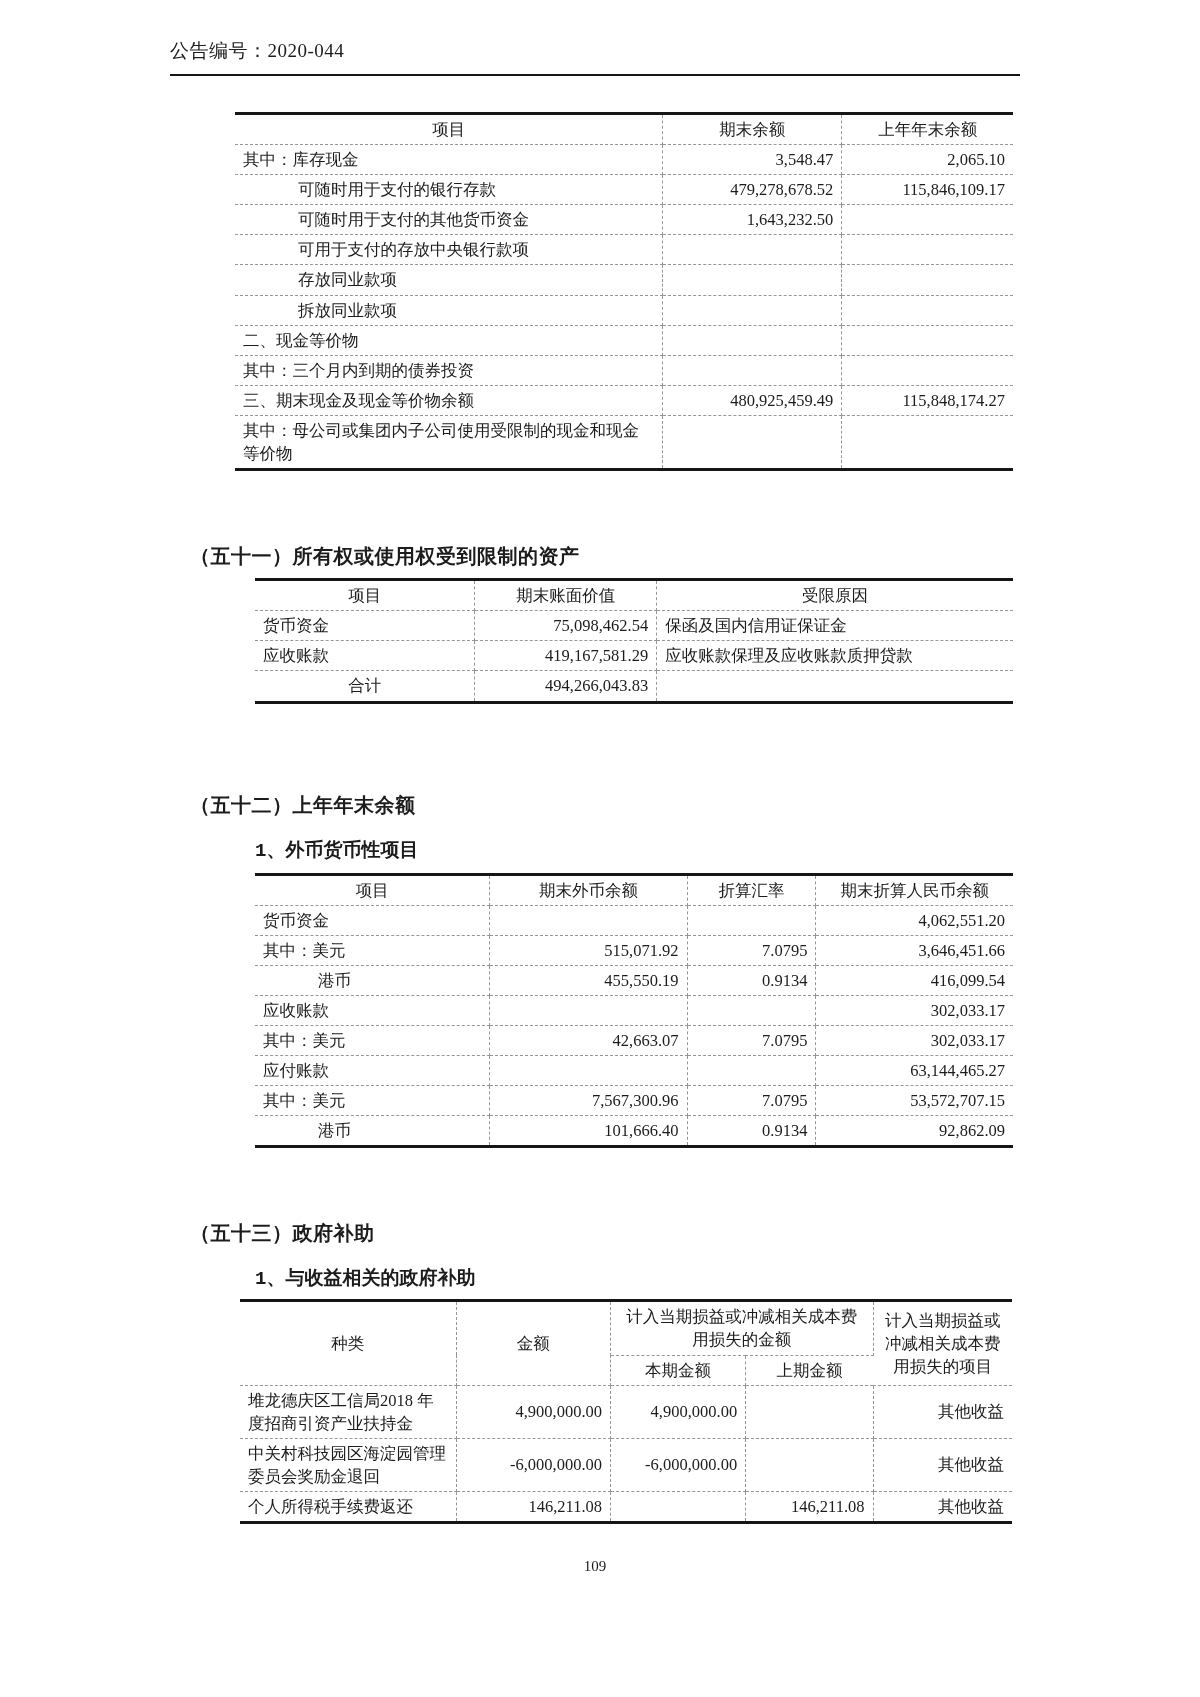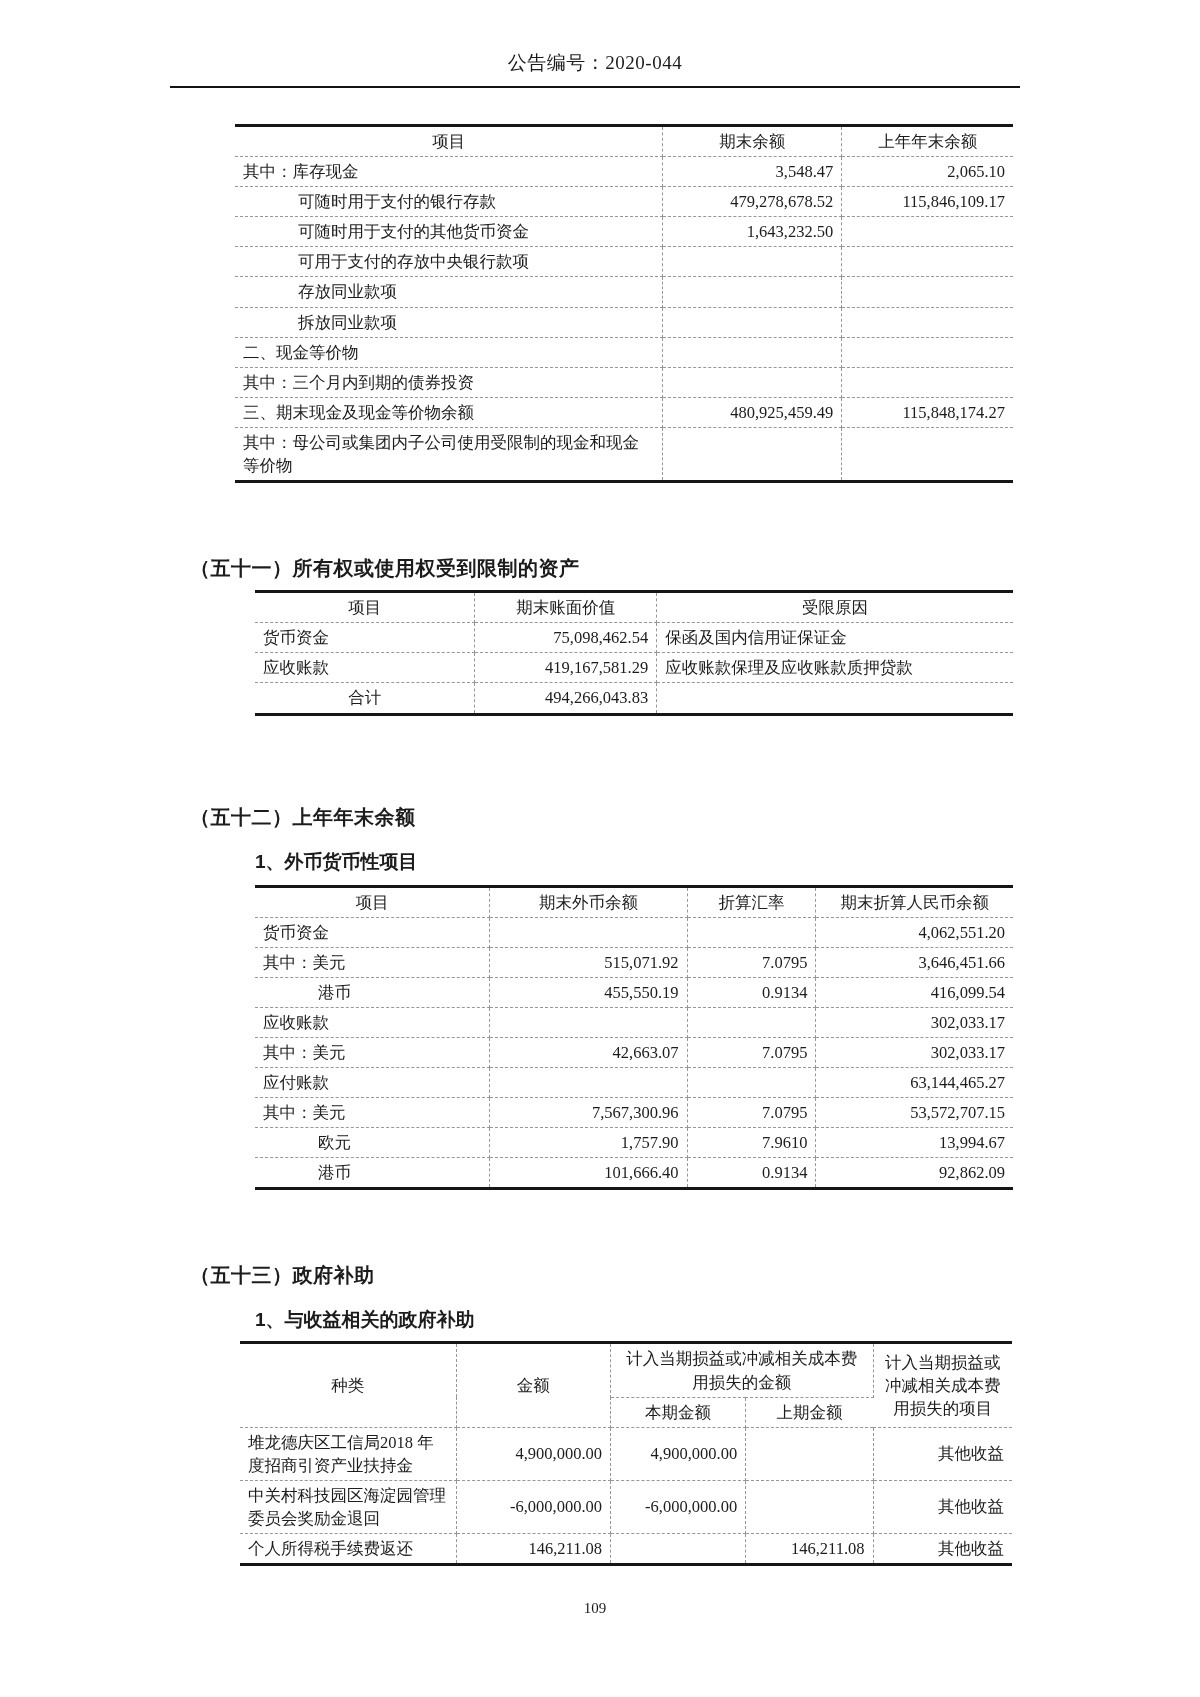--- a/index.html
+++ b/index.html
@@ -5,22 +5,22 @@
   html,body{margin:0;padding:0;}
   body{
     width:1200px;height:1697px;
     background:#ffffff;
     font-family:"Liberation Serif","DejaVu Serif",serif;
     color:#1c1c1c;
     overflow:hidden;
   }
   .content{margin-left:170px;width:850px;}
   .notice{
-    margin-top:50px;
-    text-align:center;
+    margin-top:38px;
+    text-align:left;
     font-size:19px;
     letter-spacing:.5px;
   }
   .rule{
     margin-top:10px;
     border-top:2.5px solid #141414;
     height:0;
   }
   table{
     border-collapse:collapse;
@@ -56,21 +56,21 @@
     font-family:"Liberation Sans","DejaVu Sans",sans-serif;
     font-size:20px;
     font-weight:700;
     letter-spacing:.5px;
   }
   .sec-52{margin-top:88px;}
   .sec-53{}
   .sub-title{
     margin-top:18px;
     margin-left:85px;
-    font-family:Liberation Sans, sans-serif;
+    font-family:Liberation Mono, monospace;
     font-size:19px;
     font-weight:700;
   }
   .footer{
     margin-top:34px;
     text-align:center;
     font-size:15px;
   }
 </style>
 </head>
@@ -233,26 +233,20 @@
           <td class="c-l">应付账款</td>
           <td class="c-r"></td>
           <td class="c-r"></td>
           <td class="c-r">63,144,465.27</td>
         </tr>
         <tr>
           <td class="c-l">其中：美元</td>
           <td class="c-r">7,567,300.96</td>
           <td class="c-r">7.0795</td>
           <td class="c-r">53,572,707.15</td>
-        </tr>
-        <tr>
-          <td class="c-l ind">欧元</td>
-          <td class="c-r">1,757.90</td>
-          <td class="c-r">7.9610</td>
-          <td class="c-r">13,994.67</td>
         </tr>
         <tr>
           <td class="c-l ind">港币</td>
           <td class="c-r">101,666.40</td>
           <td class="c-r">0.9134</td>
           <td class="c-r">92,862.09</td>
         </tr>
       </tbody>
   </table>
 

